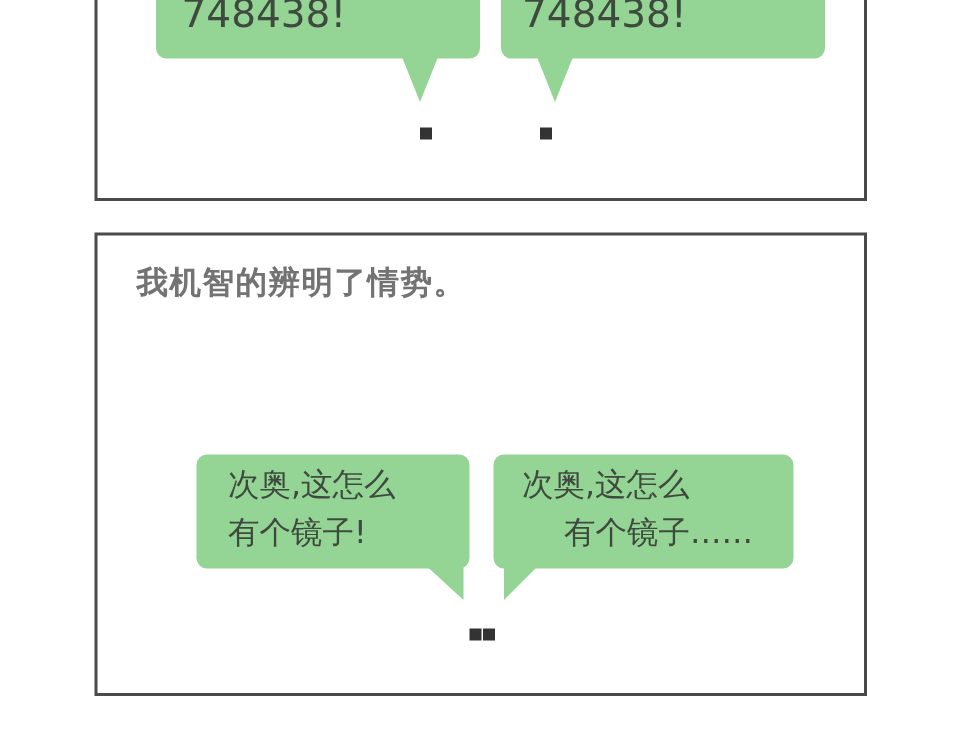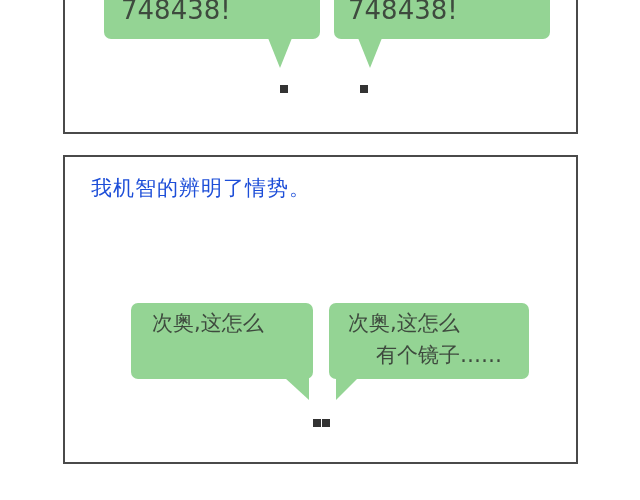--- a/index.html
+++ b/index.html
@@ -4,21 +4,21 @@
 <style>
   html, body { margin:0; padding:0; }
   body { width:640px; height:500px; background:#ffffff; position:relative; overflow:hidden;
          font-family: "DejaVu Sans", "Liberation Sans", sans-serif; color:#3f4a3f; }
   .panel { position:absolute; border:2px solid #4a4a4a; box-sizing:border-box; background:#fff; }
   #panel1 { left:63px; top:-10px; width:515px; height:144px; }
   #panel2 { left:63px; top:155px; width:515px; height:309px; }
   .bubble { position:absolute; background:#94d494; border-radius:7px; box-sizing:border-box;
             color:#3e4a3e; }
   .tail { position:absolute; width:0; height:0; }
-  .caption { position:absolute; font-size:21px; color:#1d4ed8; letter-spacing:1px; }
+  .caption { position:absolute; font-size:21px; color:#737373; letter-spacing:1px;font-weight:bold; }
   .dot { position:absolute; background:#333; width:8px; height:8px; }
   .btext { position:absolute; white-space:pre; }
 </style>
 </head>
 <body>
 
 <div class="panel" id="panel1"></div>
 
 <div class="bubble" style="left:104px; top:-10px; width:216px; height:49px;">
   <span class="btext" style="left:17px; top:5px; font-size:26px;">748438!</span>
@@ -32,20 +32,21 @@
 
 <div class="dot" style="left:280px; top:85px;"></div>
 <div class="dot" style="left:360px; top:85px;"></div>
 
 <div class="panel" id="panel2"></div>
 
 <div class="caption" style="left:91px; top:174px;">我机智的辨明了情势。</div>
 
 <div class="bubble" style="left:131px; top:303px; width:182px; height:76px;">
   <span class="btext" style="left:21px; top:6px; font-size:21px;">次奥,这怎么</span>
+  <span class="btext" style="left:21px; top:38px; font-size:21px;">有个镜子!</span>
 </div>
 <div class="tail" style="left:285px; top:378px; border-left:24px solid transparent; border-right:0px solid transparent; border-top:22px solid #94d494;"></div>
 
 <div class="bubble" style="left:329px; top:303px; width:200px; height:76px;">
   <span class="btext" style="left:19px; top:6px; font-size:21px;">次奥,这怎么</span>
   <span class="btext" style="left:19px; top:38px; font-size:21px;margin-left:28px;">有个镜子……</span>
 </div>
 <div class="tail" style="left:336px; top:378px; border-left:0px solid transparent; border-right:22px solid transparent; border-top:22px solid #94d494;"></div>
 
 <div class="dot" style="left:313px; top:419px;"></div>

